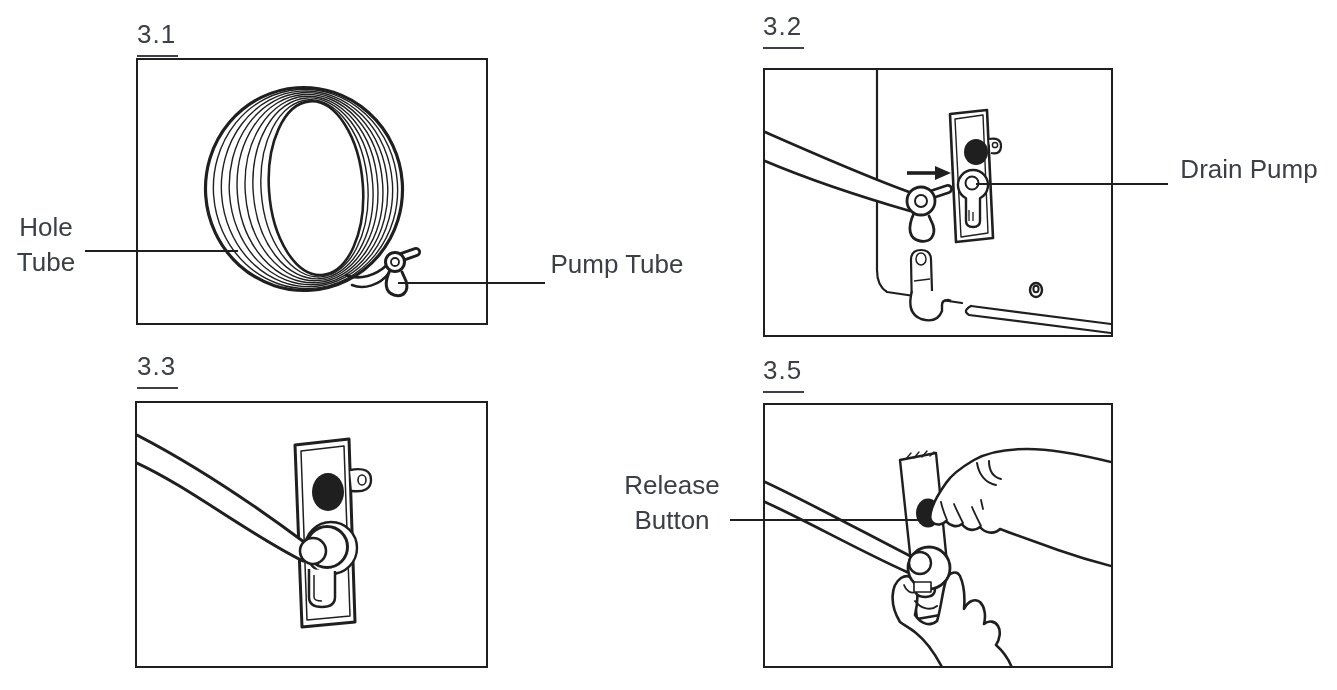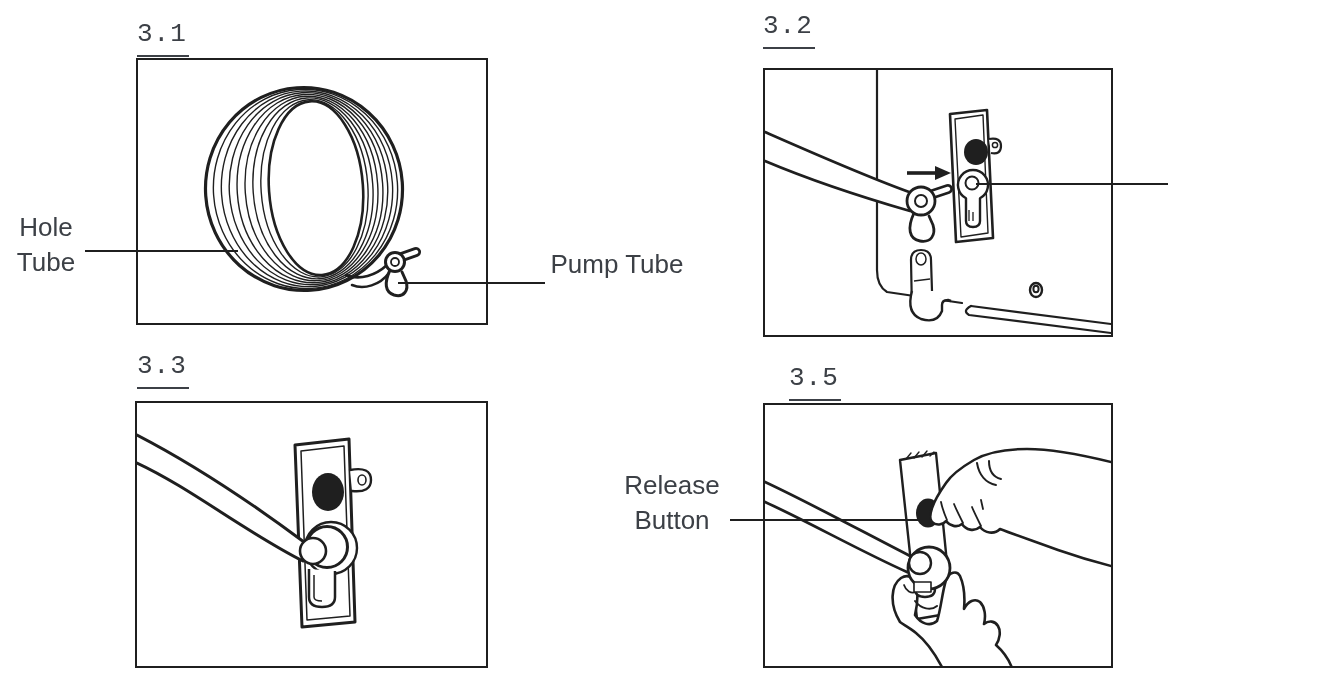--- a/index.html
+++ b/index.html
@@ -1,31 +1,31 @@
 <!DOCTYPE html>
 <html><head>
 <meta charset="utf-8">
 <style>
   html,body{margin:0;padding:0;background:#ffffff;}
   .page{position:relative;width:1337px;height:690px;background:#ffffff;overflow:hidden;
         font-family:"Liberation Sans","DejaVu Sans",sans-serif;color:#3c4046;}
   .fig-num{position:absolute;font-size:26px;line-height:1.1;letter-spacing:1px;
-           border-bottom:2px solid #3c4046;padding:0 2px 6px 0;color:#3c4046;font-family:Liberation Mono, monospace;}
+           border-bottom:2px solid #3c4046;padding:0 2px 6px 0;color:#3c4046;}
   .panel{position:absolute;border:2px solid #1f1f1f;background:#ffffff;box-sizing:border-box;}
   .panel svg{display:block;width:100%;height:100%;}
   .callout{position:absolute;font-size:26px;line-height:35px;text-align:center;color:#3c4046;}
   .callout span{display:block;}
   .leader{position:absolute;height:2px;background:#1f1f1f;z-index:6;}
   
   #p31{left:136px;top:58px;width:352px;height:267px;}
   #p32{left:763px;top:68px;width:350px;height:269px;}
   #p33{left:135px;top:401px;width:353px;height:267px;}
   #p35{left:763px;top:403px;width:350px;height:265px;}
   #f31{left:137px;top:20px;} #f32{left:763px;top:12px;}
-  #f33{left:137px;top:352px;} #f35{left:763px;top:364px;margin-left:26px;}
+  #f33{left:137px;top:352px;} #f35{left:763px;top:356px;}
   #c-drain-tube{left:6px;top:210px;width:80px;}
   #c-connector{left:537px;top:247px;width:160px;}
   #c-pump-hole{left:1168px;top:152px;width:162px;}
   #c-release{left:592px;top:468px;width:160px;}
   #l-drain-tube{left:85px;top:250px;width:153px;}
   #l-connector{left:398px;top:282px;width:147px;}
   #l-pump-hole{left:976px;top:183px;width:192px;}
   #l-release{left:730px;top:519px;width:190px;}
 </style>
 </head>
@@ -164,20 +164,21 @@
   </div>
 
   <div class="callout" id="c-drain-tube">
     <span>Hole</span>
     <span>Tube</span>
   </div>
   <div class="callout" id="c-connector">
     <span>Pump Tube</span>
   </div>
   <div class="callout" id="c-pump-hole">
+    <span>Drain Pump</span>
   </div>
   <div class="callout" id="c-release">
     <span>Release</span>
     <span>Button</span>
   </div>
 
   <div class="leader" id="l-drain-tube"></div>
   <div class="leader" id="l-connector"></div>
   <div class="leader" id="l-pump-hole"></div>
   <div class="leader" id="l-release"></div>

